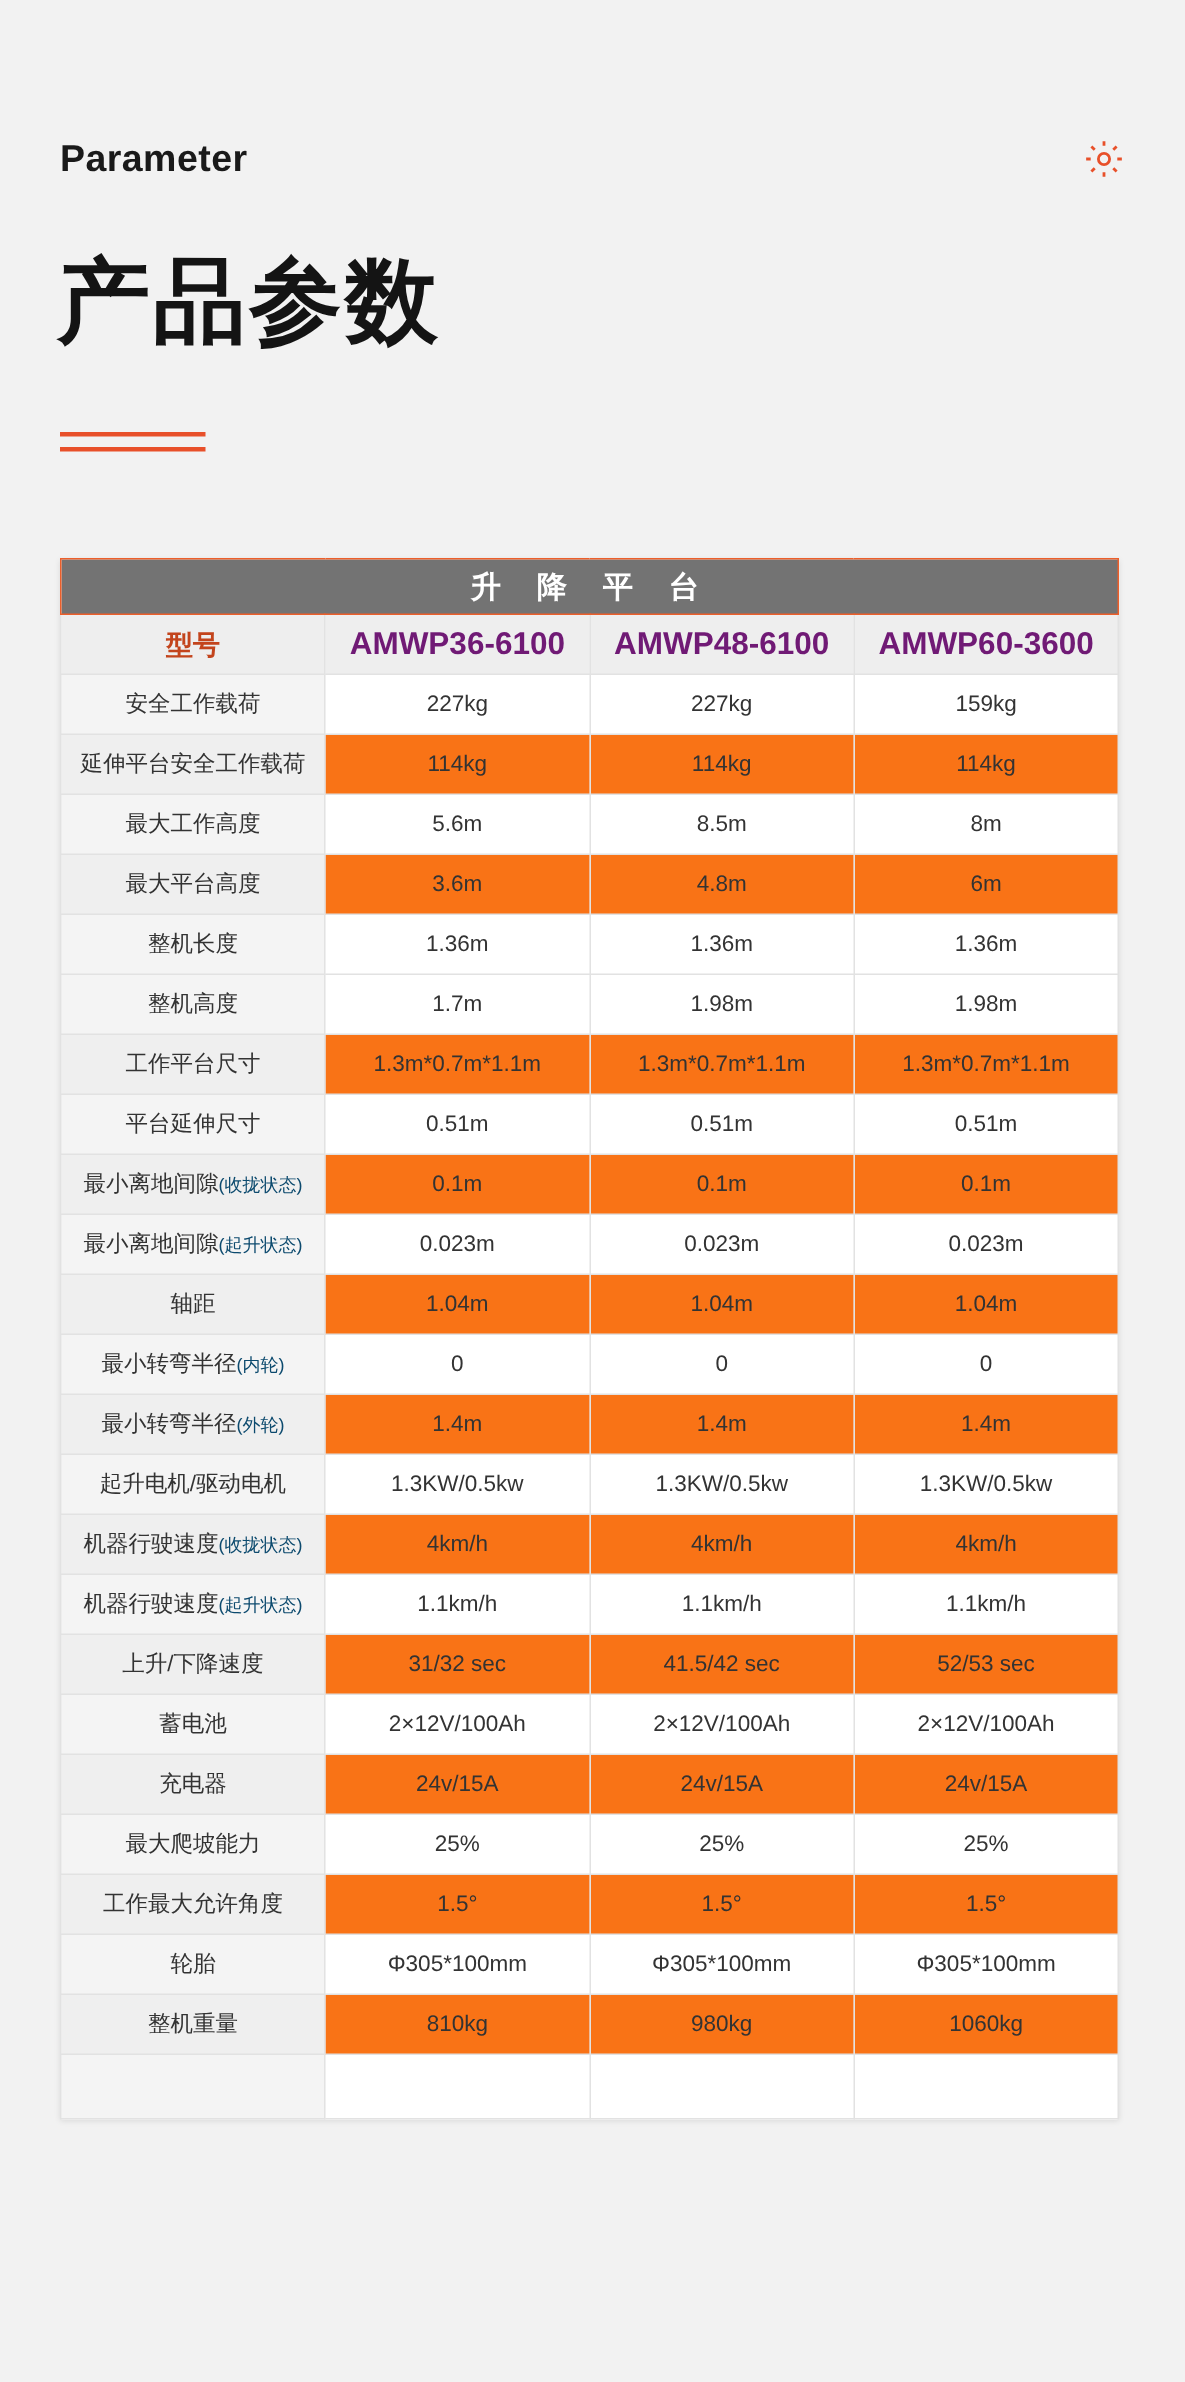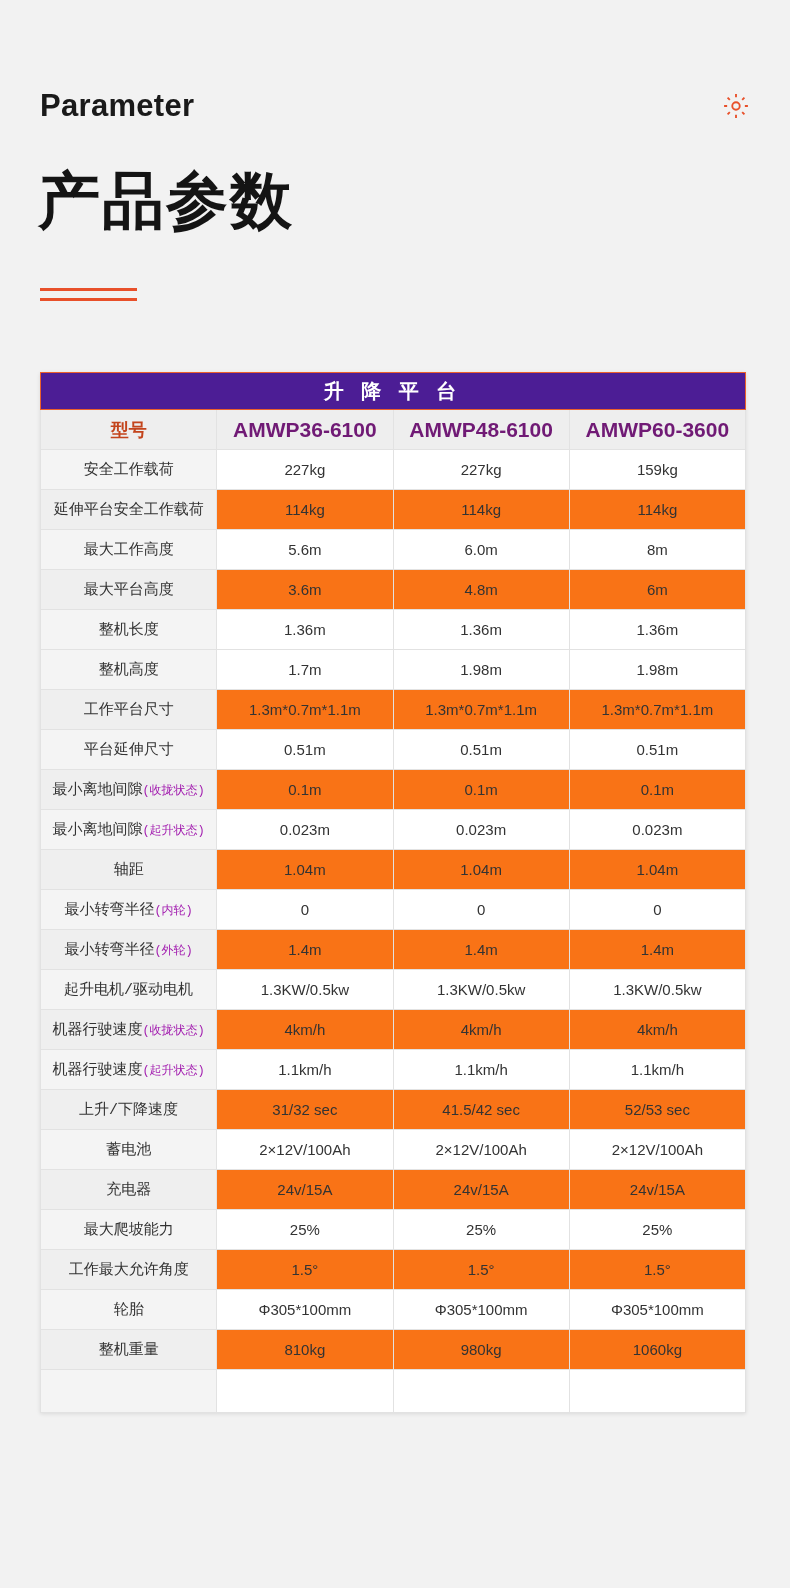--- a/index.html
+++ b/index.html
@@ -25,21 +25,21 @@
     position: absolute;
     top: 84px;
     left: 40px;
     right: 40px;
     height: 44px;
     display: flex;
     align-items: center;
     justify-content: space-between;
   }
   .eyebrow {
-    font-size: 31px;
+    font-size: 25px;
     font-weight: bold;
     color: #1a1a1a;
     letter-spacing: 0.3px;
     font-family: "Liberation Sans", sans-serif;
   }
   .gear-icon svg {
     display: block;
   }
   .big-title {
     position: absolute;
@@ -83,27 +83,28 @@
   }
   table.spec td, table.spec th {
     border: 1px solid #e2e2e2;
     padding: 0;
     text-align: center;
     vertical-align: middle;
     font-size: 15px;
     color: #333;
   }
   tr.title-row td {
-    background: #4c1d95;
+    background: #737373;
     color: #fff;
     font-size: 20px;
     font-weight: bold;
     height: 36px;
     letter-spacing: 6px;
     border: 1px solid #ec5f2b;
+    font-family: Liberation Mono, monospace;
   }
   tr.model-row td {
     height: 39px;
     font-size: 18px;
     font-weight: bold;
     background: #eeeeee;
     color: #222;
   }
   tr.model-row td.first {
     background: #eeeeee;
@@ -112,25 +113,24 @@
   tr.model-row td.model {
     color: #701a75;
     font-weight: bold;
     font-size: 21px;
   }
   td.label {
     background: #f4f4f4;
     font-size: 16px;
     color: #2b2b2b;
     width: 212px;
-    font-family: Liberation Mono, monospace;
   }
   td.label .sub {
     font-size: 12px;
-    color: #a21caf;
+    color: #0c4a6e;
   }
   tr.data-row td {
     height: 39px;
   }
   tr.data-row td.val {
     background: #ffffff;
     font-size: 15px;
     color: #333;
   }
   tr.data-row.alt td.val {
@@ -191,21 +191,21 @@
           </tr>
           <tr class="data-row alt">
             <td class="label">延伸平台安全工作载荷</td>
             <td class="val col-model">114kg</td>
             <td class="val col-model">114kg</td>
             <td class="val col-model">114kg</td>
           </tr>
           <tr class="data-row">
             <td class="label">最大工作高度</td>
             <td class="val col-model">5.6m</td>
-            <td class="val col-model">6.0m</td>
+            <td class="val col-model">8.5m</td>
             <td class="val col-model">8m</td>
           </tr>
           <tr class="data-row alt">
             <td class="label">最大平台高度</td>
             <td class="val col-model">3.6m</td>
             <td class="val col-model">4.8m</td>
             <td class="val col-model">6m</td>
           </tr>
           <tr class="data-row">
             <td class="label">整机长度</td>

